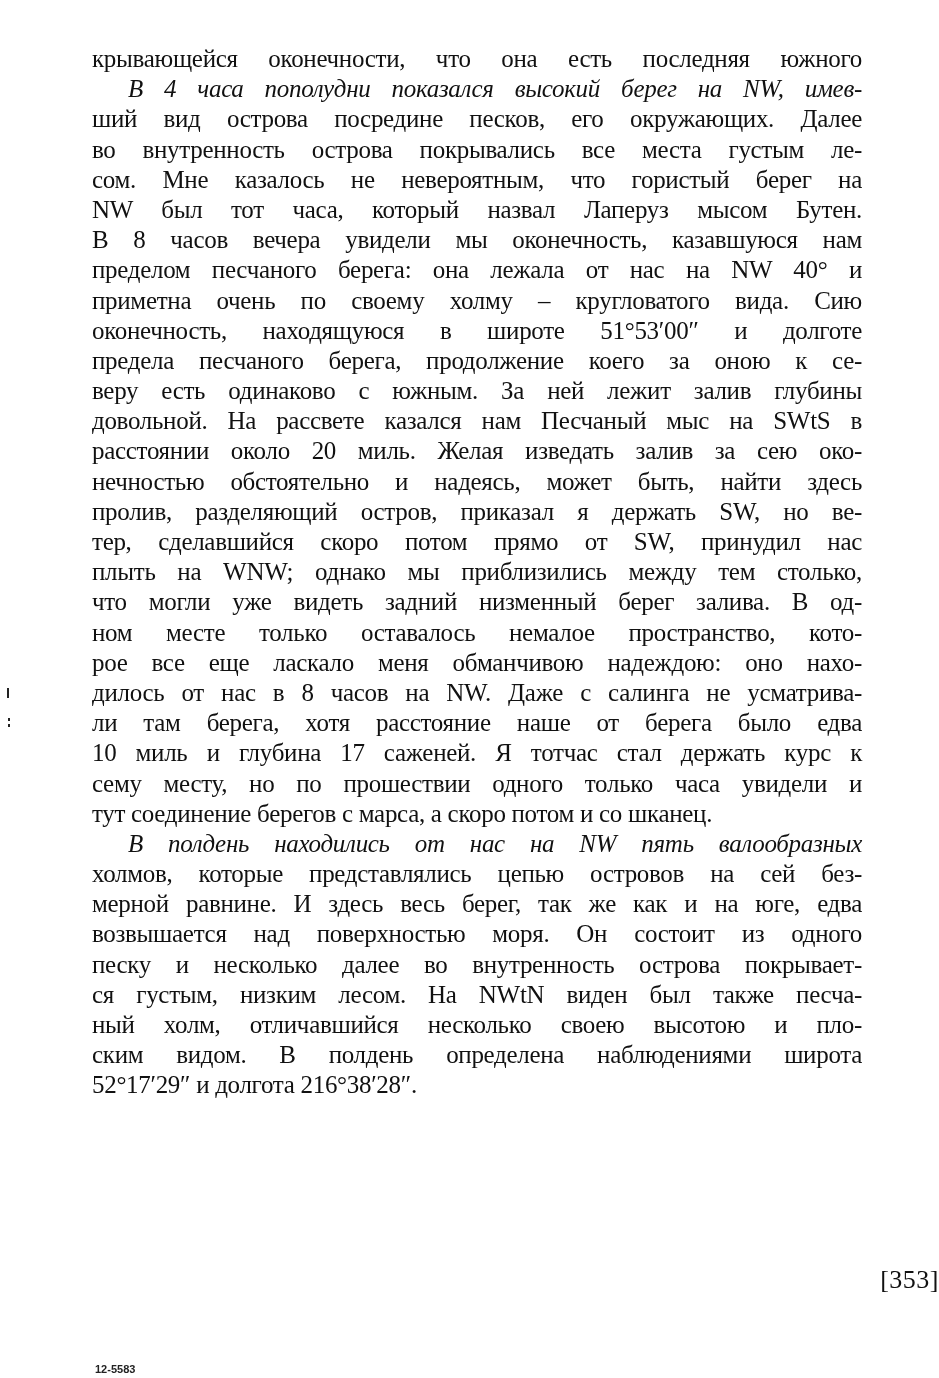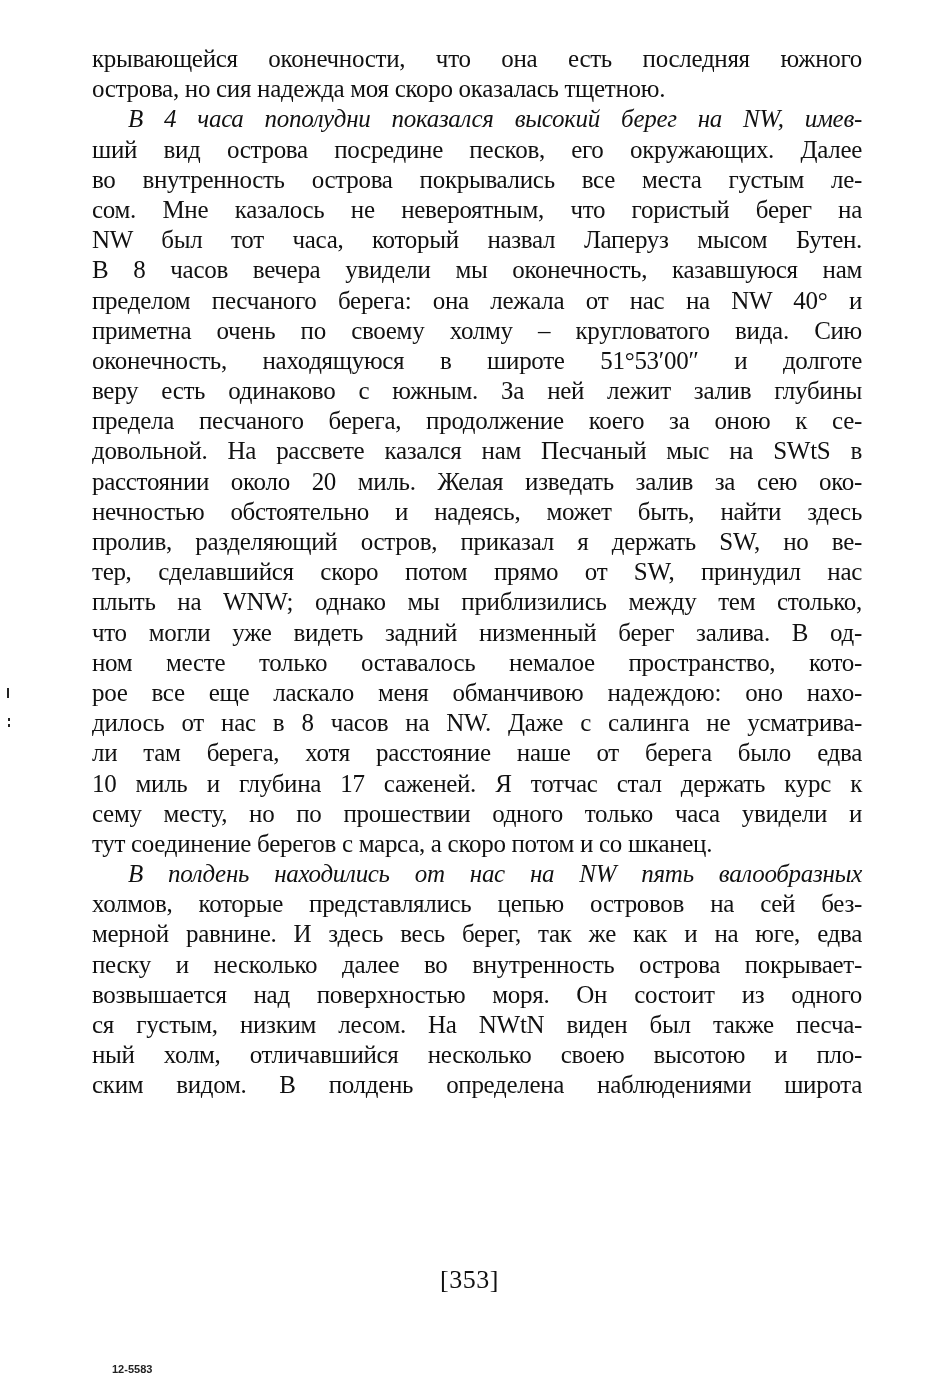--- a/index.html
+++ b/index.html
@@ -12,80 +12,80 @@
     .text-block { position: absolute; left: 92px; top: 44px; width: 770px; }
     .line {
       display: block; height: 30.2px; line-height: 30.2px;
       font-size: 25px; white-space: nowrap;
       text-align: justify; text-align-last: justify;
       letter-spacing: -0.3px;
     }
     .line.indent { padding-left: 36px; font-style: italic; }
     .line.last { text-align-last: left; }
     .page-number {
-      position: absolute; top: 1265px; left: 0; width: 939px; text-align: center;
+      position: absolute; top: 1265px; left: 0; width: 939px; text-align: right;
       font-size: 26px; letter-spacing: 0.5px;
     }
     .print-code {
       position: absolute; left: 95px; top: 1363px;
       font-family: "Liberation Sans", "DejaVu Sans", sans-serif;
-      font-size: 11px; font-weight: bold; color: #222; margin-left: 17px;
+      font-size: 11px; font-weight: bold; color: #222;
     }
     .margin-mark { position: absolute; background: #222; width: 2px; }
     .mark-1 { left: 7px; top: 688px; height: 10px; }
     .mark-2 { left: 8px; top: 718px; height: 3px; }
     .mark-3 { left: 8px; top: 724px; height: 3px; }
   </style>
 </head>
 <body>
 
 <div class="page">
   <div class="margin-mark mark-1"></div>
   <div class="margin-mark mark-2"></div>
   <div class="margin-mark mark-3"></div>
 
   <div class="text-block" id="text-block">
       <div>
         <span class="line">крывающейся оконечности, что она есть последняя южного</span>
-        <span class="line last">острова, но сия надежда моя скоро оказалась тщетною.</span>
       </div>
       <div>
         <span class="line indent">В 4 часа пополудни показался высокий берег на NW, имев-</span>
         <span class="line">ший вид острова посредине песков, его окружающих. Далее</span>
         <span class="line">во внутренность острова покрывались все места густым ле-</span>
         <span class="line">сом. Мне казалось не невероятным, что гористый берег на</span>
         <span class="line">NW был тот часа, который назвал Лаперуз мысом Бутен.</span>
         <span class="line">В 8 часов вечера увидели мы оконечность, казавшуюся нам</span>
         <span class="line">пределом песчаного берега: она лежала от нас на NW 40° и</span>
         <span class="line">приметна очень по своему холму – кругловатого вида. Сию</span>
         <span class="line">оконечность, находящуюся в широте 51°53′00″ и долготе</span>
+        <span class="line">предела песчаного берега, продолжение коего за оною к се-</span>
         <span class="line">веру есть одинаково с южным. За ней лежит залив глубины</span>
-        <span class="line">предела песчаного берега, продолжение коего за оною к се-</span>
         <span class="line">довольной. На рассвете казался нам Песчаный мыс на SWtS в</span>
         <span class="line">расстоянии около 20 миль. Желая изведать залив за сею око-</span>
         <span class="line">нечностью обстоятельно и надеясь, может быть, найти здесь</span>
         <span class="line">пролив, разделяющий остров, приказал я держать SW, но ве-</span>
         <span class="line">тер, сделавшийся скоро потом прямо от SW, принудил нас</span>
         <span class="line">плыть на WNW; однако мы приблизились между тем столько,</span>
         <span class="line">что могли уже видеть задний низменный берег залива. В од-</span>
         <span class="line">ном месте только оставалось немалое пространство, кото-</span>
         <span class="line">рое все еще ласкало меня обманчивою надеждою: оно нахо-</span>
         <span class="line">дилось от нас в 8 часов на NW. Даже с салинга не усматрива-</span>
         <span class="line">ли там берега, хотя расстояние наше от берега было едва</span>
         <span class="line">10 миль и глубина 17 саженей. Я тотчас стал держать курс к</span>
         <span class="line">сему месту, но по прошествии одного только часа увидели и</span>
         <span class="line last">тут соединение берегов с марса, а скоро потом и со шканец.</span>
       </div>
       <div>
         <span class="line indent">В полдень находились от нас на NW пять валообразных</span>
         <span class="line">холмов, которые представлялись цепью островов на сей без-</span>
         <span class="line">мерной равнине. И здесь весь берег, так же как и на юге, едва</span>
+        <span class="line">возвышается над поверхностью моря. Он состоит из одного</span>
         <span class="line">песку и несколько далее во внутренность острова покрывает-</span>
-        <span class="line">возвышается над поверхностью моря. Он состоит из одного</span>
         <span class="line">ся густым, низким лесом. На NWtN виден был также песча-</span>
         <span class="line">ный холм, отличавшийся несколько своею высотою и пло-</span>
         <span class="line">ским видом. В полдень определена наблюдениями широта</span>
+        <span class="line last">52°17′29″ и долгота 216°38′28″.</span>
       </div>
     </div>
 
   <div class="page-number">[353]</div>
   <div class="print-code">12-5583</div>
 </div>
 
 </body></html>

